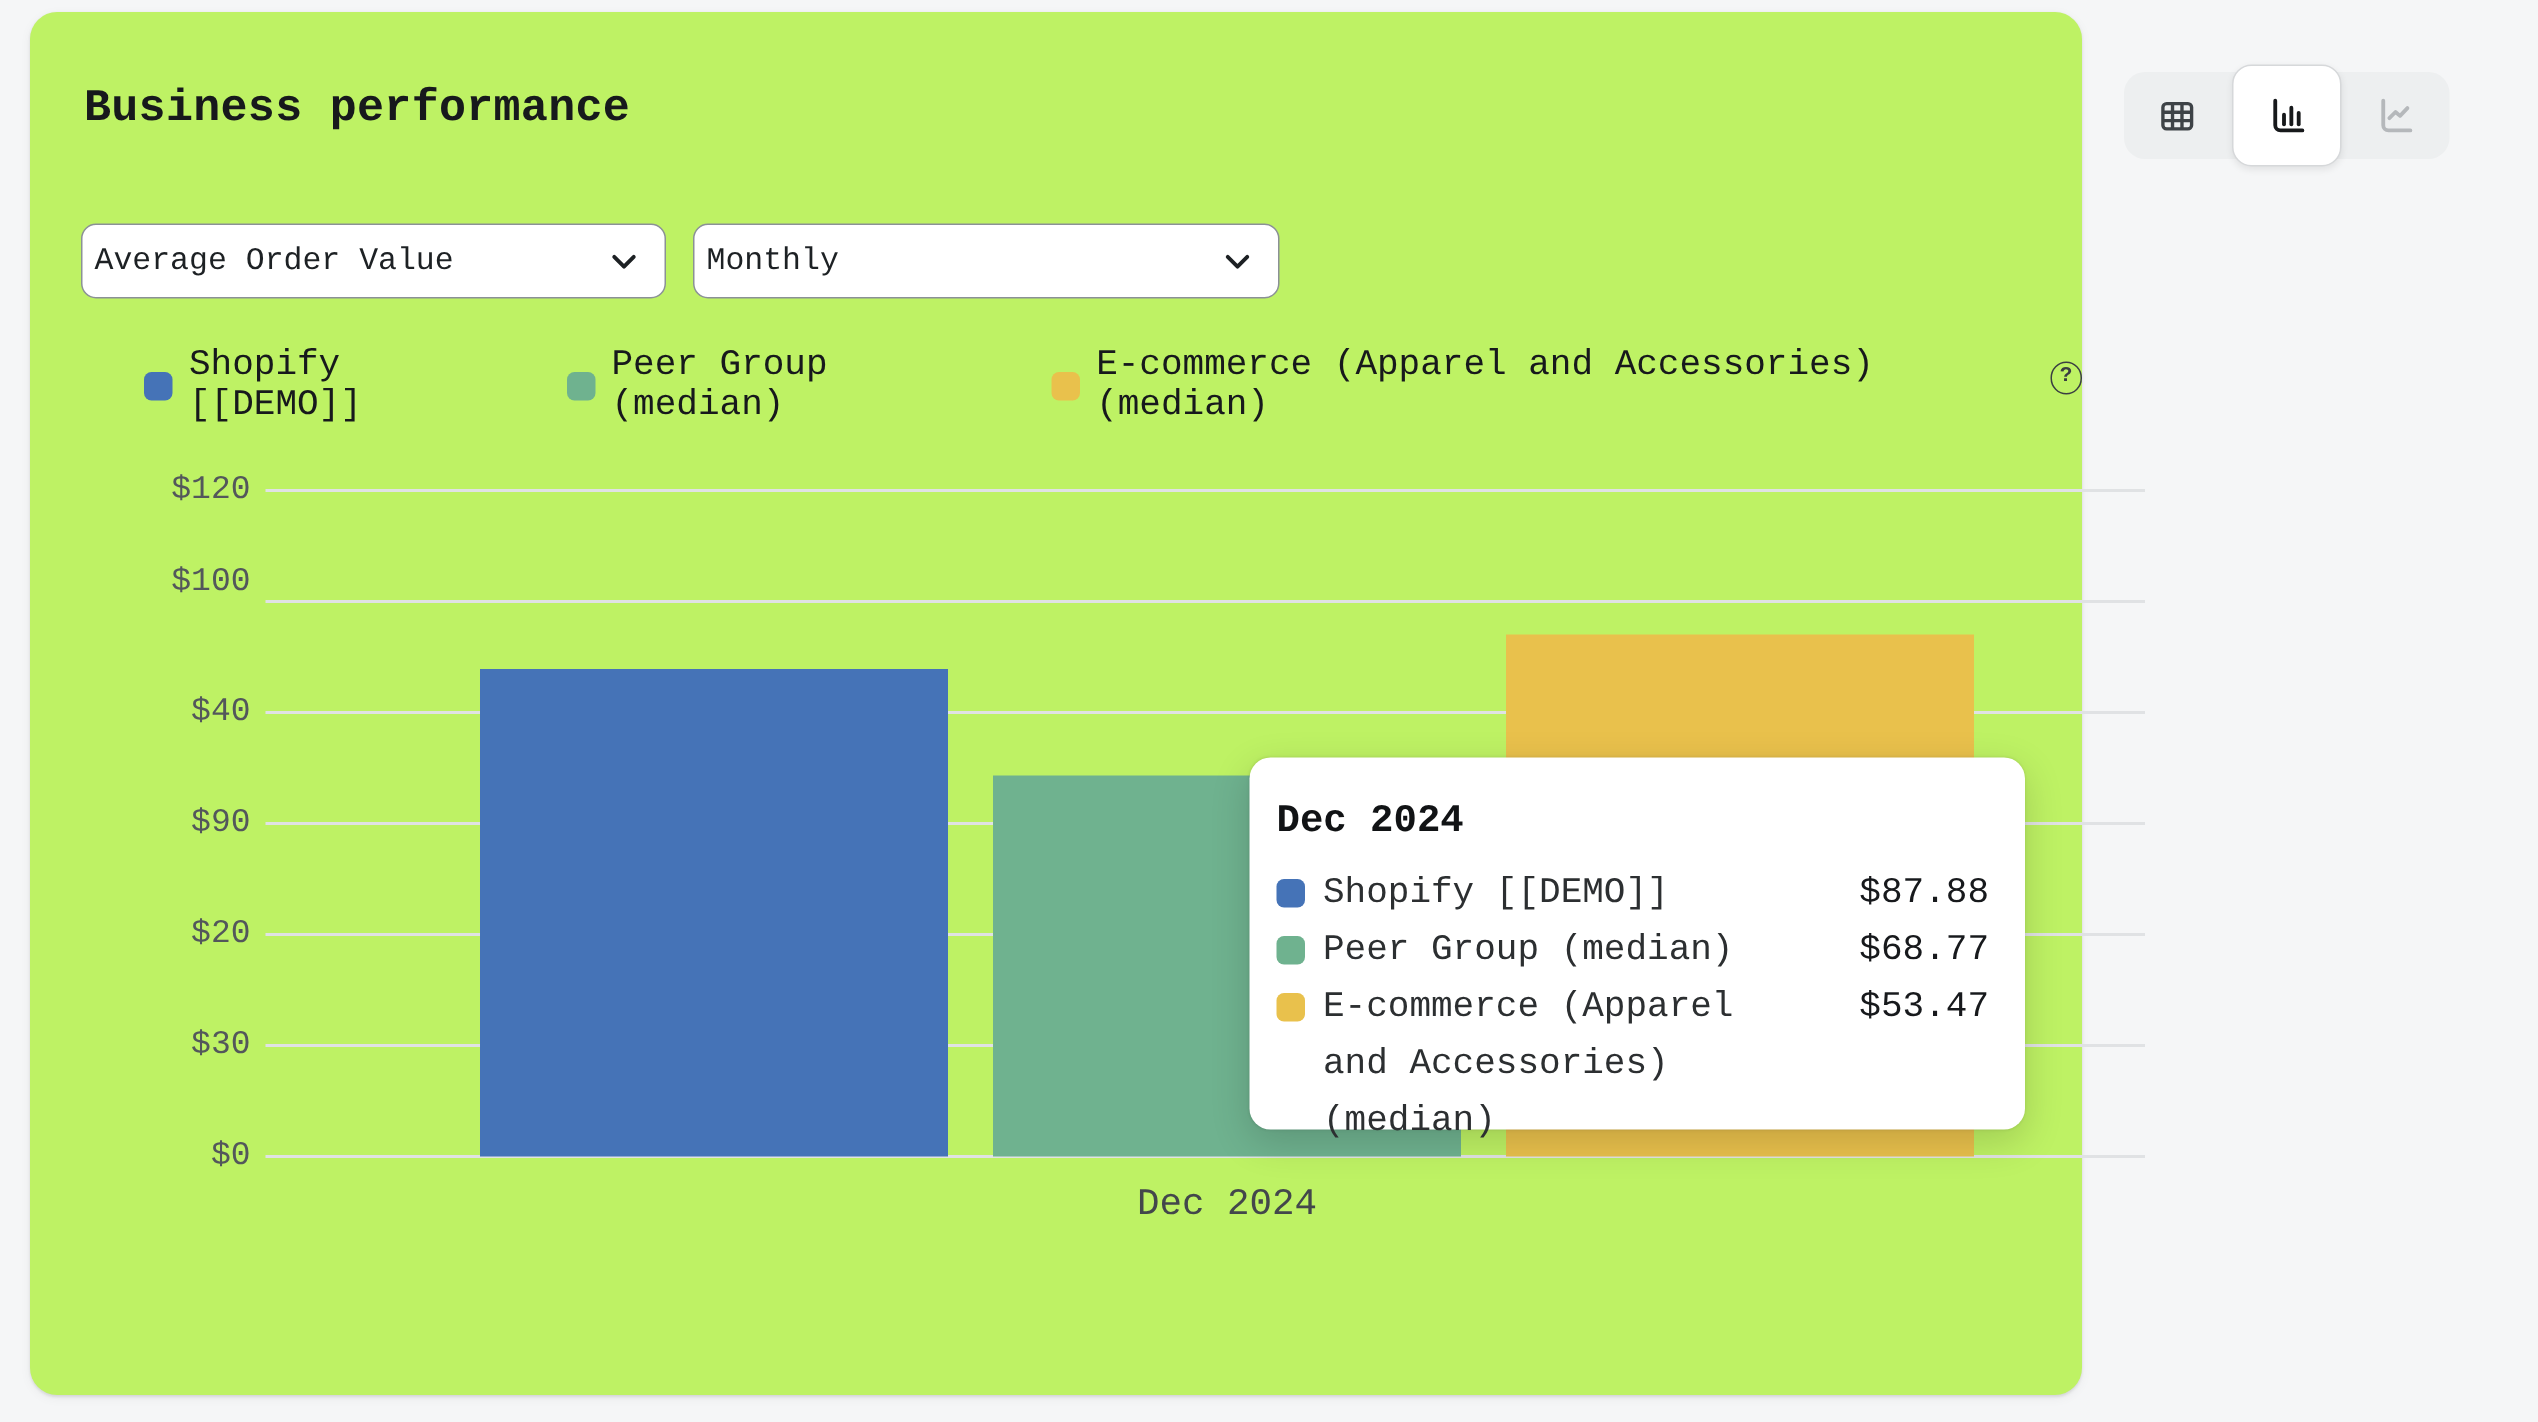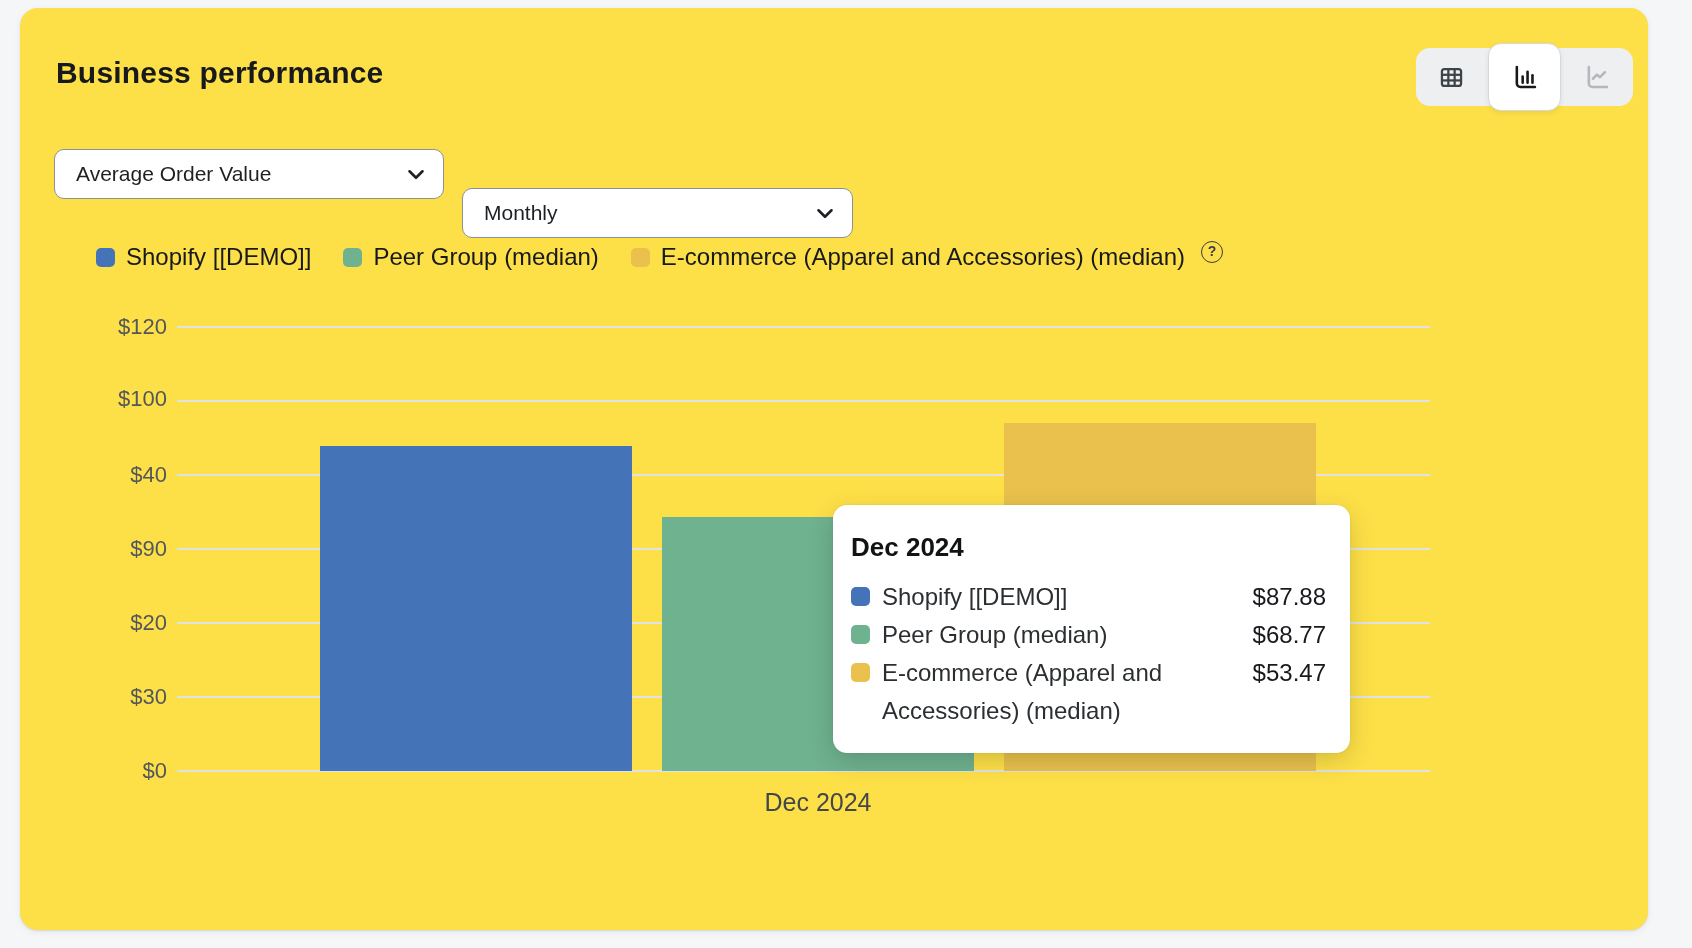--- a/index.html
+++ b/index.html
@@ -4,23 +4,24 @@
 <style>
   * { box-sizing: border-box; margin: 0; padding: 0; }
   html,body { width:1692px; height:948px; }
   body {
     background:#f5f6f7;
     font-family:"Liberation Sans","DejaVu Sans",sans-serif;
     position:relative; overflow:hidden;
     color:#1a1c1d;
   }
   .card {
-    position:absolute; left:20px; top:8px; width:1628px; height:922px;
-    background:#fde047; border-radius:18px;
+    position:absolute; left:20px; top:8px; width:1368px; height:922px;
+    background:#bef264; border-radius:18px;
     box-shadow:0 1px 2px rgba(0,0,0,.10), 0 2px 8px rgba(0,0,0,.05);
+    font-family:Liberation Mono, monospace;
   }
   .title {
     position:absolute; left:36px; top:48px;
     font-size:30px; font-weight:700; color:#17191c; letter-spacing:.2px;
   }
   
   .view-toggle {
     position:absolute; left:1396px; top:40px; width:217px; height:58px;
     background:#edeff0; border-radius:14px;
     display:flex; align-items:center; justify-content:space-between;
@@ -34,24 +35,24 @@
     width:74px; height:68px; margin:-5px 0; background:#ffffff;
     border:1px solid #d6d8da;
     box-shadow:0 2px 5px rgba(0,0,0,.08);
   }
   .vt-btn svg { display:block; }
   
   .select {
     position:absolute; top:141px; height:50px;
     border:1.7px solid #8b9196; border-radius:10px; background:#fff;
     display:flex; align-items:center; justify-content:space-between;
-    padding:0 14px 0 21px; font-size:21px; color:#1d2124; cursor:pointer;
+    padding:0 14px 0 8px; font-size:21px; color:#1d2124; cursor:pointer;
   }
   .select.metric { left:34px; width:390px; }
-  .select.granularity { left:442px; width:391px;margin-top:39px; }
+  .select.granularity { left:442px; width:391px; }
   .chev { display:flex; align-items:center; }
   
   .legend {
     position:absolute; left:76px; top:231px; height:36px;
     display:flex; align-items:center; gap:32px;
     font-size:24px; color:#17191c;
   }
   .legend-item { display:flex; align-items:center; cursor:pointer; }
   .swatch {
     width:19px; height:19px; border-radius:5px; flex:none; display:inline-block;
@@ -168,21 +169,21 @@
       <div class="ytick" style="top: 429px;">$0</div>
       <div class="gridline" style="top: 369px;"></div>
       <div class="ytick" style="top: 355px;">$30</div>
       <div class="gridline" style="top: 295px;"></div>
       <div class="ytick" style="top: 281px;">$20</div>
       <div class="gridline" style="top: 221px;"></div>
       <div class="ytick" style="top: 207px;">$90</div>
       <div class="gridline" style="top: 147px;"></div>
       <div class="ytick" style="top: 133px;">$40</div>
       <div class="gridline" style="top: 73px;"></div>
-      <div class="ytick" style="top: 57px; text-align: right;">$100</div>
+      <div class="ytick" style="top: 46px; text-align: right;">$100</div>
       <div class="gridline" style="top: -1px;"></div>
       <div class="ytick" style="top: -15px;">$120</div>
       <div class="bar" style="left: 143px; width: 312px; height: 325.156px; background: rgb(69, 115, 183);"></div>
       <div class="bar" style="left: 485px; width: 312px; height: 254.449px; background: rgb(111, 178, 143);"></div>
       <div class="bar" style="left: 827px; width: 312px; height: 347.652px; background: rgb(233, 193, 76);"></div>
     </div>
 
   <div class="tooltip">
     <div class="tt-title">Dec 2024</div>
     <div>

